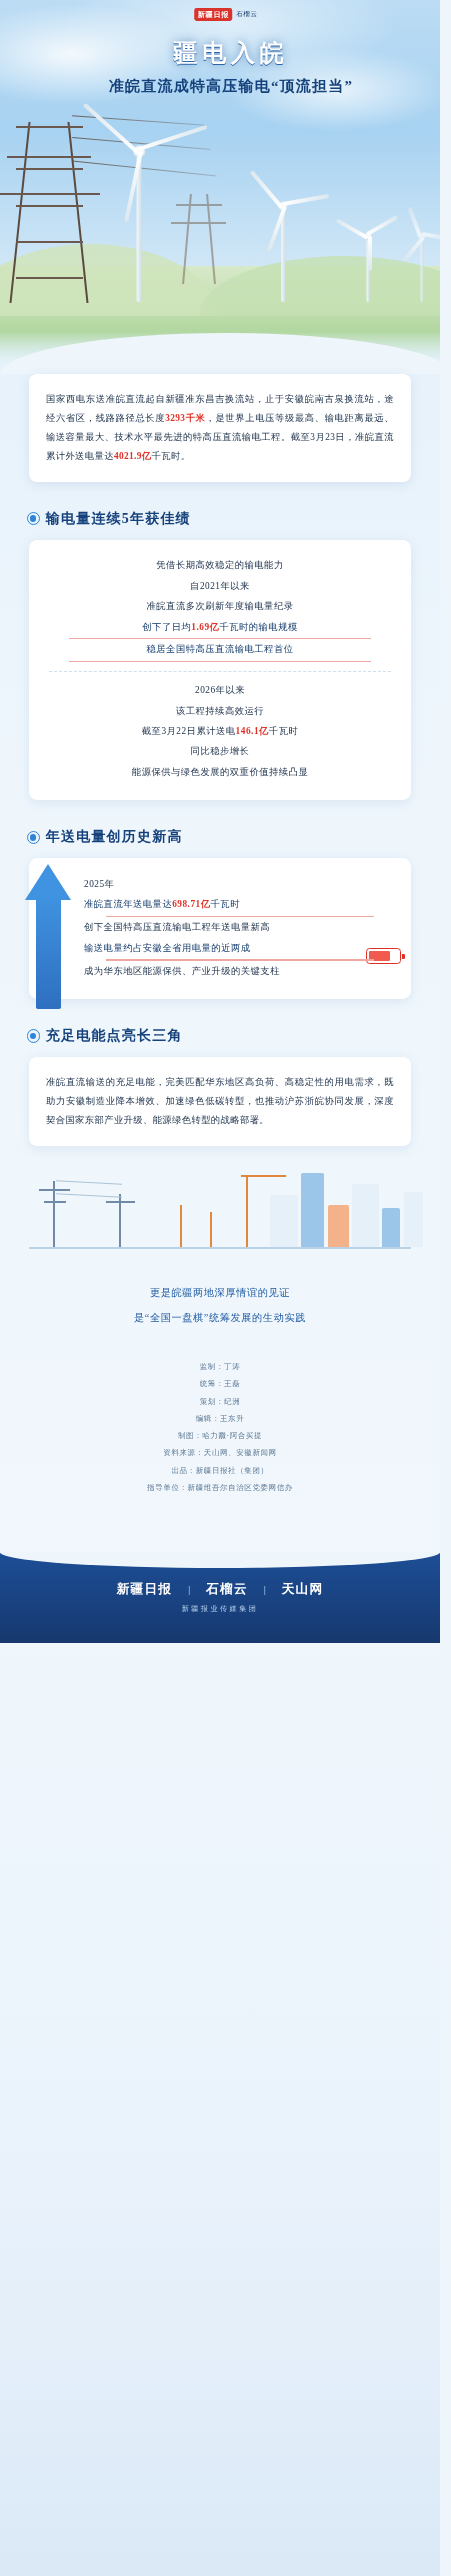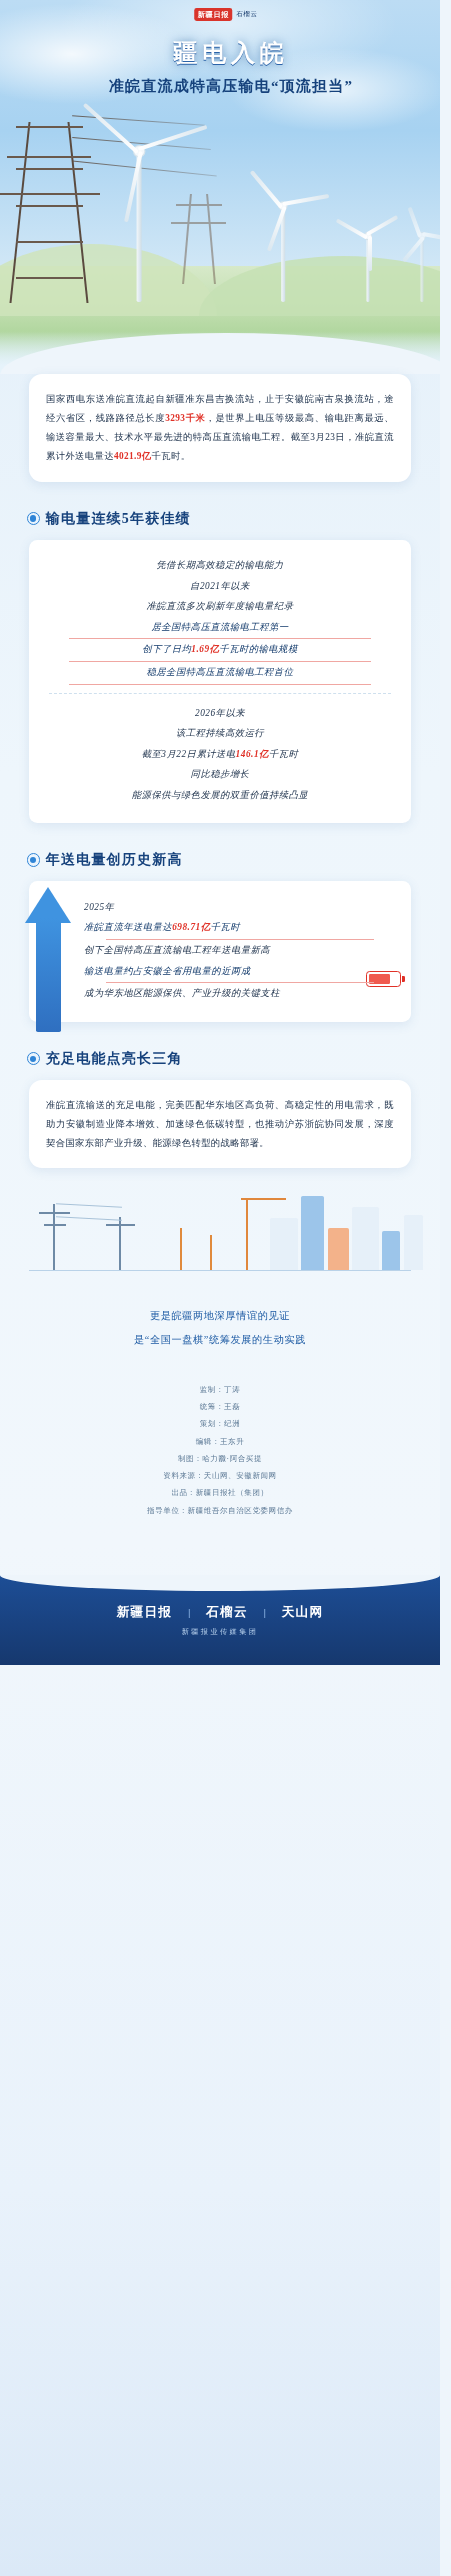--- a/index.html
+++ b/index.html
@@ -135,21 +135,21 @@
     background: #eef5fb;
     border-radius: 50% 50% 0 0 / 100% 100% 0 0;
   }
 
   
   .content { position: relative; padding: 0 0 24px; }
 
   .card {
     margin: 0 29px 0;
     background: #ffffff;
-    border-radius: 13px;
+    border-radius: 8px;
     box-shadow: 0 2.4px 11px rgba(64,118,170,.12);
     padding: 15.7px 17px;
   }
   .para {
     font-family: "Liberation Serif", serif;
     font-size: 9.3px;
     line-height: 2.05;
     color: #20344e;
     text-align: justify;
     letter-spacing: 0.4px;
@@ -174,21 +174,20 @@
     font-family: "Liberation Serif", serif;
     font-size: 14px; font-weight: bold; color: #16427c; letter-spacing: 1.2px;
   }
 
   .lines-card {
     margin: 0 29px;
     background: #ffffff;
     border-radius: 8.4px;
     box-shadow: 0 2.4px 11px rgba(64,118,170,.12);
     padding: 15.7px 15.7px 18px;
-    font-style: italic;
   }
   .line {
     font-family: "Liberation Serif", serif;
     font-size: 9.3px;
     color: #20344e;
     text-align: center;
     line-height: 2.2;
     letter-spacing: 0.5px;
     position: relative;
   }
@@ -384,21 +383,20 @@
 
     <div class="section-head">
       <span class="sec-dot"></span>
       <span class="sec-title">输电量连续5年获佳绩</span>
     </div>
 
     <div class="lines-card">
       <div class="line">凭借长期高效稳定的输电能力</div>
       <div class="line">自2021年以来</div>
       <div class="line">准皖直流多次刷新年度输电量纪录</div>
-      <div class="line em underline-red">居全国特高压直流输电工程第一</div>
       <div class="line em underline-red">
         <span>创下了日均</span><span class="hl-red">1.69亿</span><span>千瓦时的输电规模</span>
       </div>
       <div class="line em underline-red">稳居全国特高压直流输电工程首位</div>
 
       <hr class="hr-dash">
 
       <div class="line">2026年以来</div>
       <div class="line">该工程持续高效运行</div>
       <div class="line">

